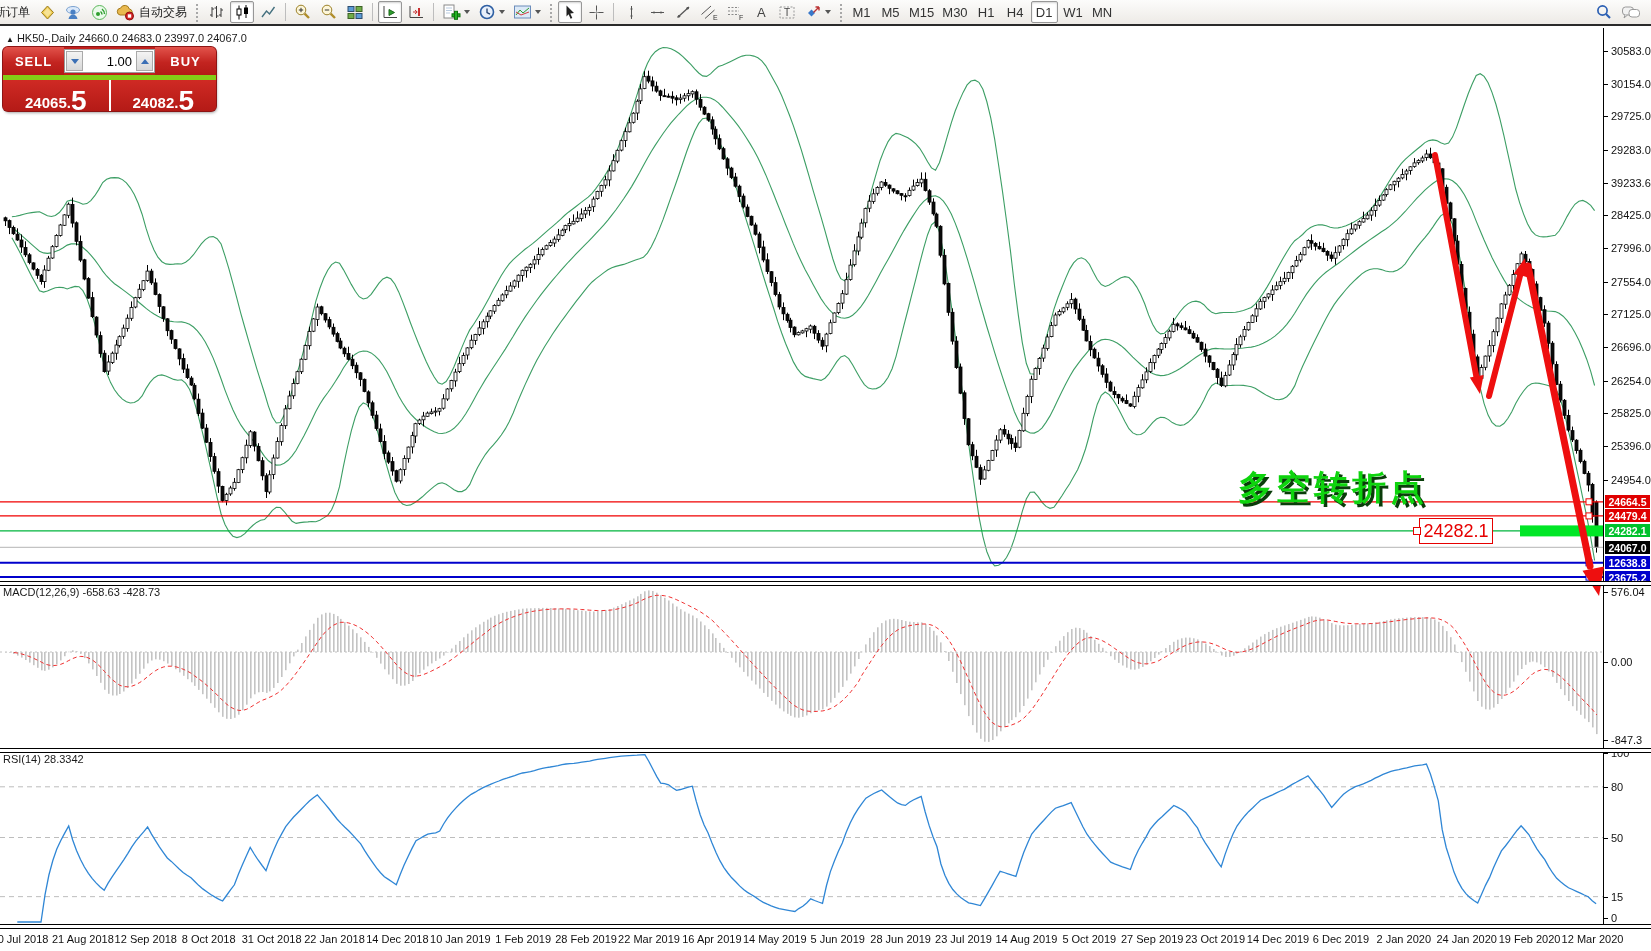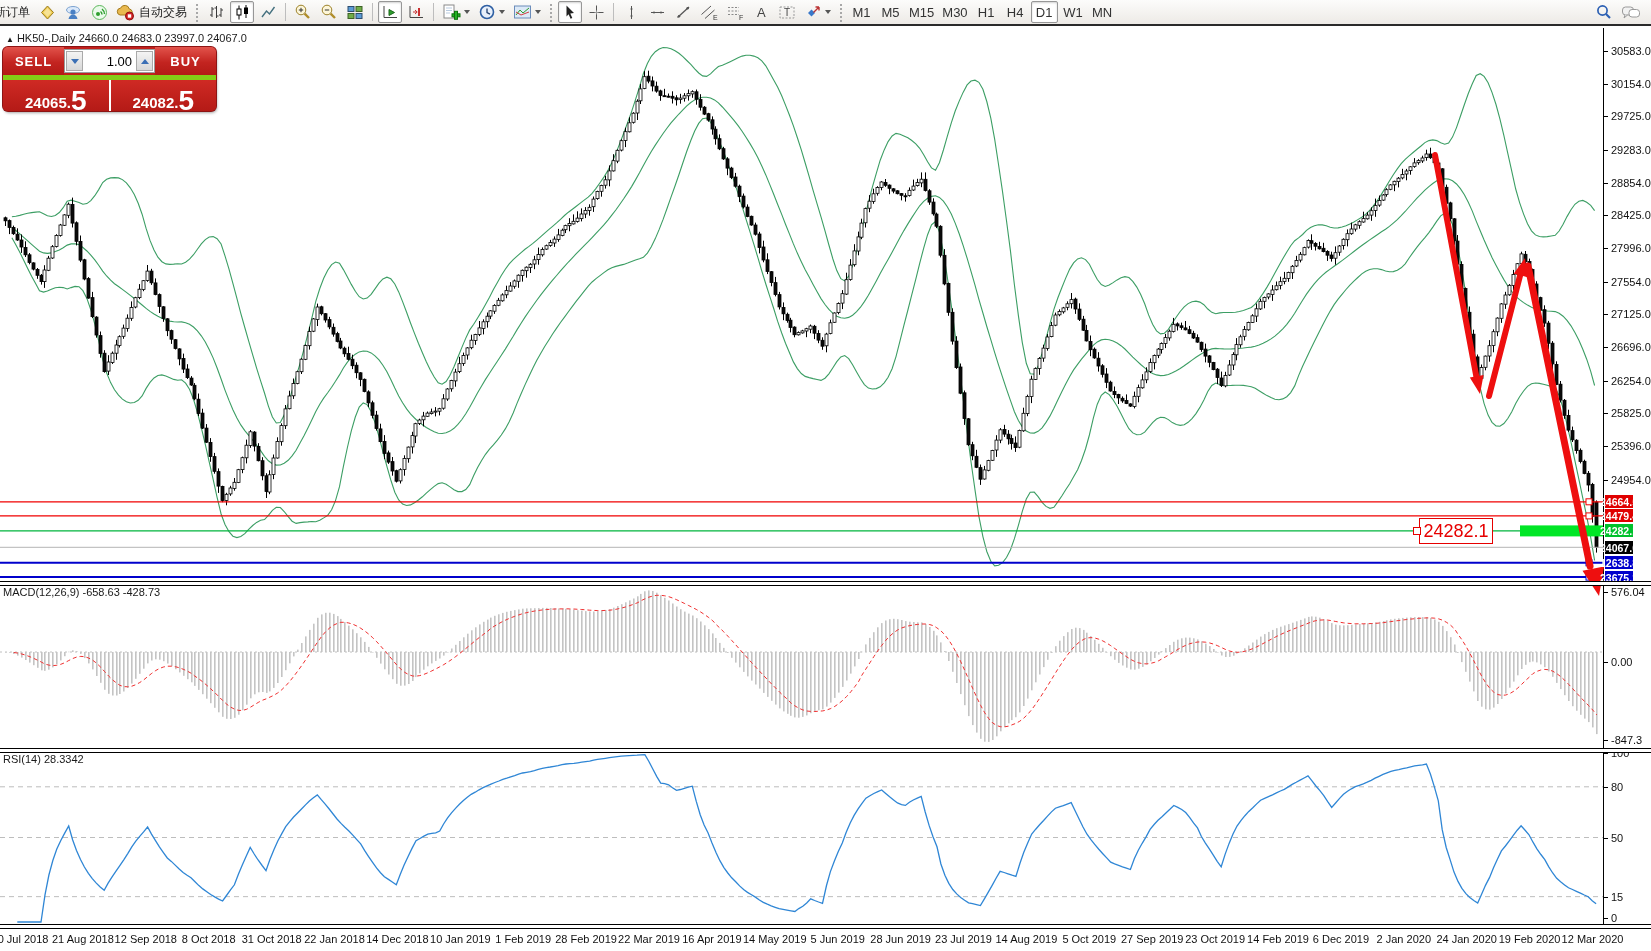--- a/index.html
+++ b/index.html
@@ -44,21 +44,21 @@
   .pbig{font-size:28px;font-weight:bold;line-height:26px;}
   
   #annotation{position:absolute;left:1238px;top:437px;font-size:34px;font-weight:bold;letter-spacing:4px;
     color:#0ed40e;text-shadow:3px 3px 0 #0a3c0a;z-index:6;}
   #price-label-box{position:absolute;left:1419px;top:490px;width:72px;height:24px;background:#fff;border:1px solid #e60000;
     color:#e60000;font-size:18px;display:flex;align-items:center;justify-content:center;z-index:6;}
   #price-label-handle{position:absolute;left:1413px;top:499px;width:6px;height:6px;background:#fff;border:1px solid #e60000;z-index:6;}
   
   #price-axis{position:absolute;left:1604px;top:0;width:47px;height:900px;font-size:11px;color:#111;z-index:4;}
   .ytick{position:absolute;left:0;padding-left:7px;background:linear-gradient(#000,#000) no-repeat 0 50%/4px 1px;white-space:nowrap;}
-  .chip{position:absolute;left:1px;width:28px;height:13px;color:#fff;font-size:10.5px;font-weight:bold;
+  .chip{position:absolute;left:1px;width:45px;height:13px;color:#fff;font-size:10.5px;font-weight:bold;
     display:flex;align-items:center;justify-content:center;white-space:nowrap;}
   .ind-label{position:absolute;font-size:11px;color:#1a1a1a;z-index:6;}
   
   #time-axis{position:absolute;left:0;top:900px;width:1651px;height:23px;overflow:hidden;font-size:11px;color:#111;}
   .xtick{position:absolute;top:5px;transform:translateX(-50%);white-space:nowrap;}
   svg text{font-family:"Liberation Sans","DejaVu Sans",sans-serif;}
 </style>
 </head>
 <body>
 
@@ -1558,32 +1558,33 @@
           <span class="pbig">5</span>
       </div>
       <div class="tp-price">
         <span class="pnum">24082</span>
           <span class="pdot">.</span>
           <span class="pbig">5</span>
       </div>
     </div>
   </div>
 
+  <div id="annotation">多空转折点</div>
   <div id="price-label-box">24282.1</div>
   <div id="price-label-handle"></div>
 
   <div class="ind-label" style="left:3px;top:558px;">MACD(12,26,9) -658.63 -428.73</div>
   <div class="ind-label" style="left:3px;top:725px;">RSI(14) 28.3342</div>
 
   <div id="price-axis">
       <div class="ytick" style="top: 17px;">30583.0</div>
       <div class="ytick" style="top: 50px;">30154.0</div>
       <div class="ytick" style="top: 82px;">29725.0</div>
       <div class="ytick" style="top: 116px;">29283.0</div>
-      <div class="ytick" style="top: 149px;">28854.0</div>
+      <div class="ytick" style="top: 149px;">39233.6</div>
       <div class="ytick" style="top: 181px;">28425.0</div>
       <div class="ytick" style="top: 214px;">27996.0</div>
       <div class="ytick" style="top: 248px;">27554.0</div>
       <div class="ytick" style="top: 280px;">27125.0</div>
       <div class="ytick" style="top: 313px;">26696.0</div>
       <div class="ytick" style="top: 347px;">26254.0</div>
       <div class="ytick" style="top: 379px;">25825.0</div>
       <div class="ytick" style="top: 412px;">25396.0</div>
       <div class="ytick" style="top: 446px;">24954.0</div>
       <div class="chip" style="top: 467px; background: rgb(224, 0, 0);">24664.5</div>
@@ -1615,20 +1616,20 @@
       <div class="xtick" style="left: 649px;">22 Mar 2019</div>
       <div class="xtick" style="left: 711.9px;">16 Apr 2019</div>
       <div class="xtick" style="left: 774.8px;">14 May 2019</div>
       <div class="xtick" style="left: 837.7px;">5 Jun 2019</div>
       <div class="xtick" style="left: 900.6px;">28 Jun 2019</div>
       <div class="xtick" style="left: 963.5px;">23 Jul 2019</div>
       <div class="xtick" style="left: 1026.4px;">14 Aug 2019</div>
       <div class="xtick" style="left: 1089.3px;">5 Oct 2019</div>
       <div class="xtick" style="left: 1152.2px;">27 Sep 2019</div>
       <div class="xtick" style="left: 1215.1px;">23 Oct 2019</div>
-      <div class="xtick" style="left: 1278px;">14 Feb 2019</div>
+      <div class="xtick" style="left: 1278px;">14 Dec 2019</div>
       <div class="xtick" style="left: 1340.9px;">6 Dec 2019</div>
       <div class="xtick" style="left: 1403.8px;">2 Jan 2020</div>
       <div class="xtick" style="left: 1466.7px;">24 Jan 2020</div>
       <div class="xtick" style="left: 1529.6px;">19 Feb 2020</div>
       <div class="xtick" style="left: 1592.5px;">12 Mar 2020</div>
     </div>
 </div>
 
 </body></html>

